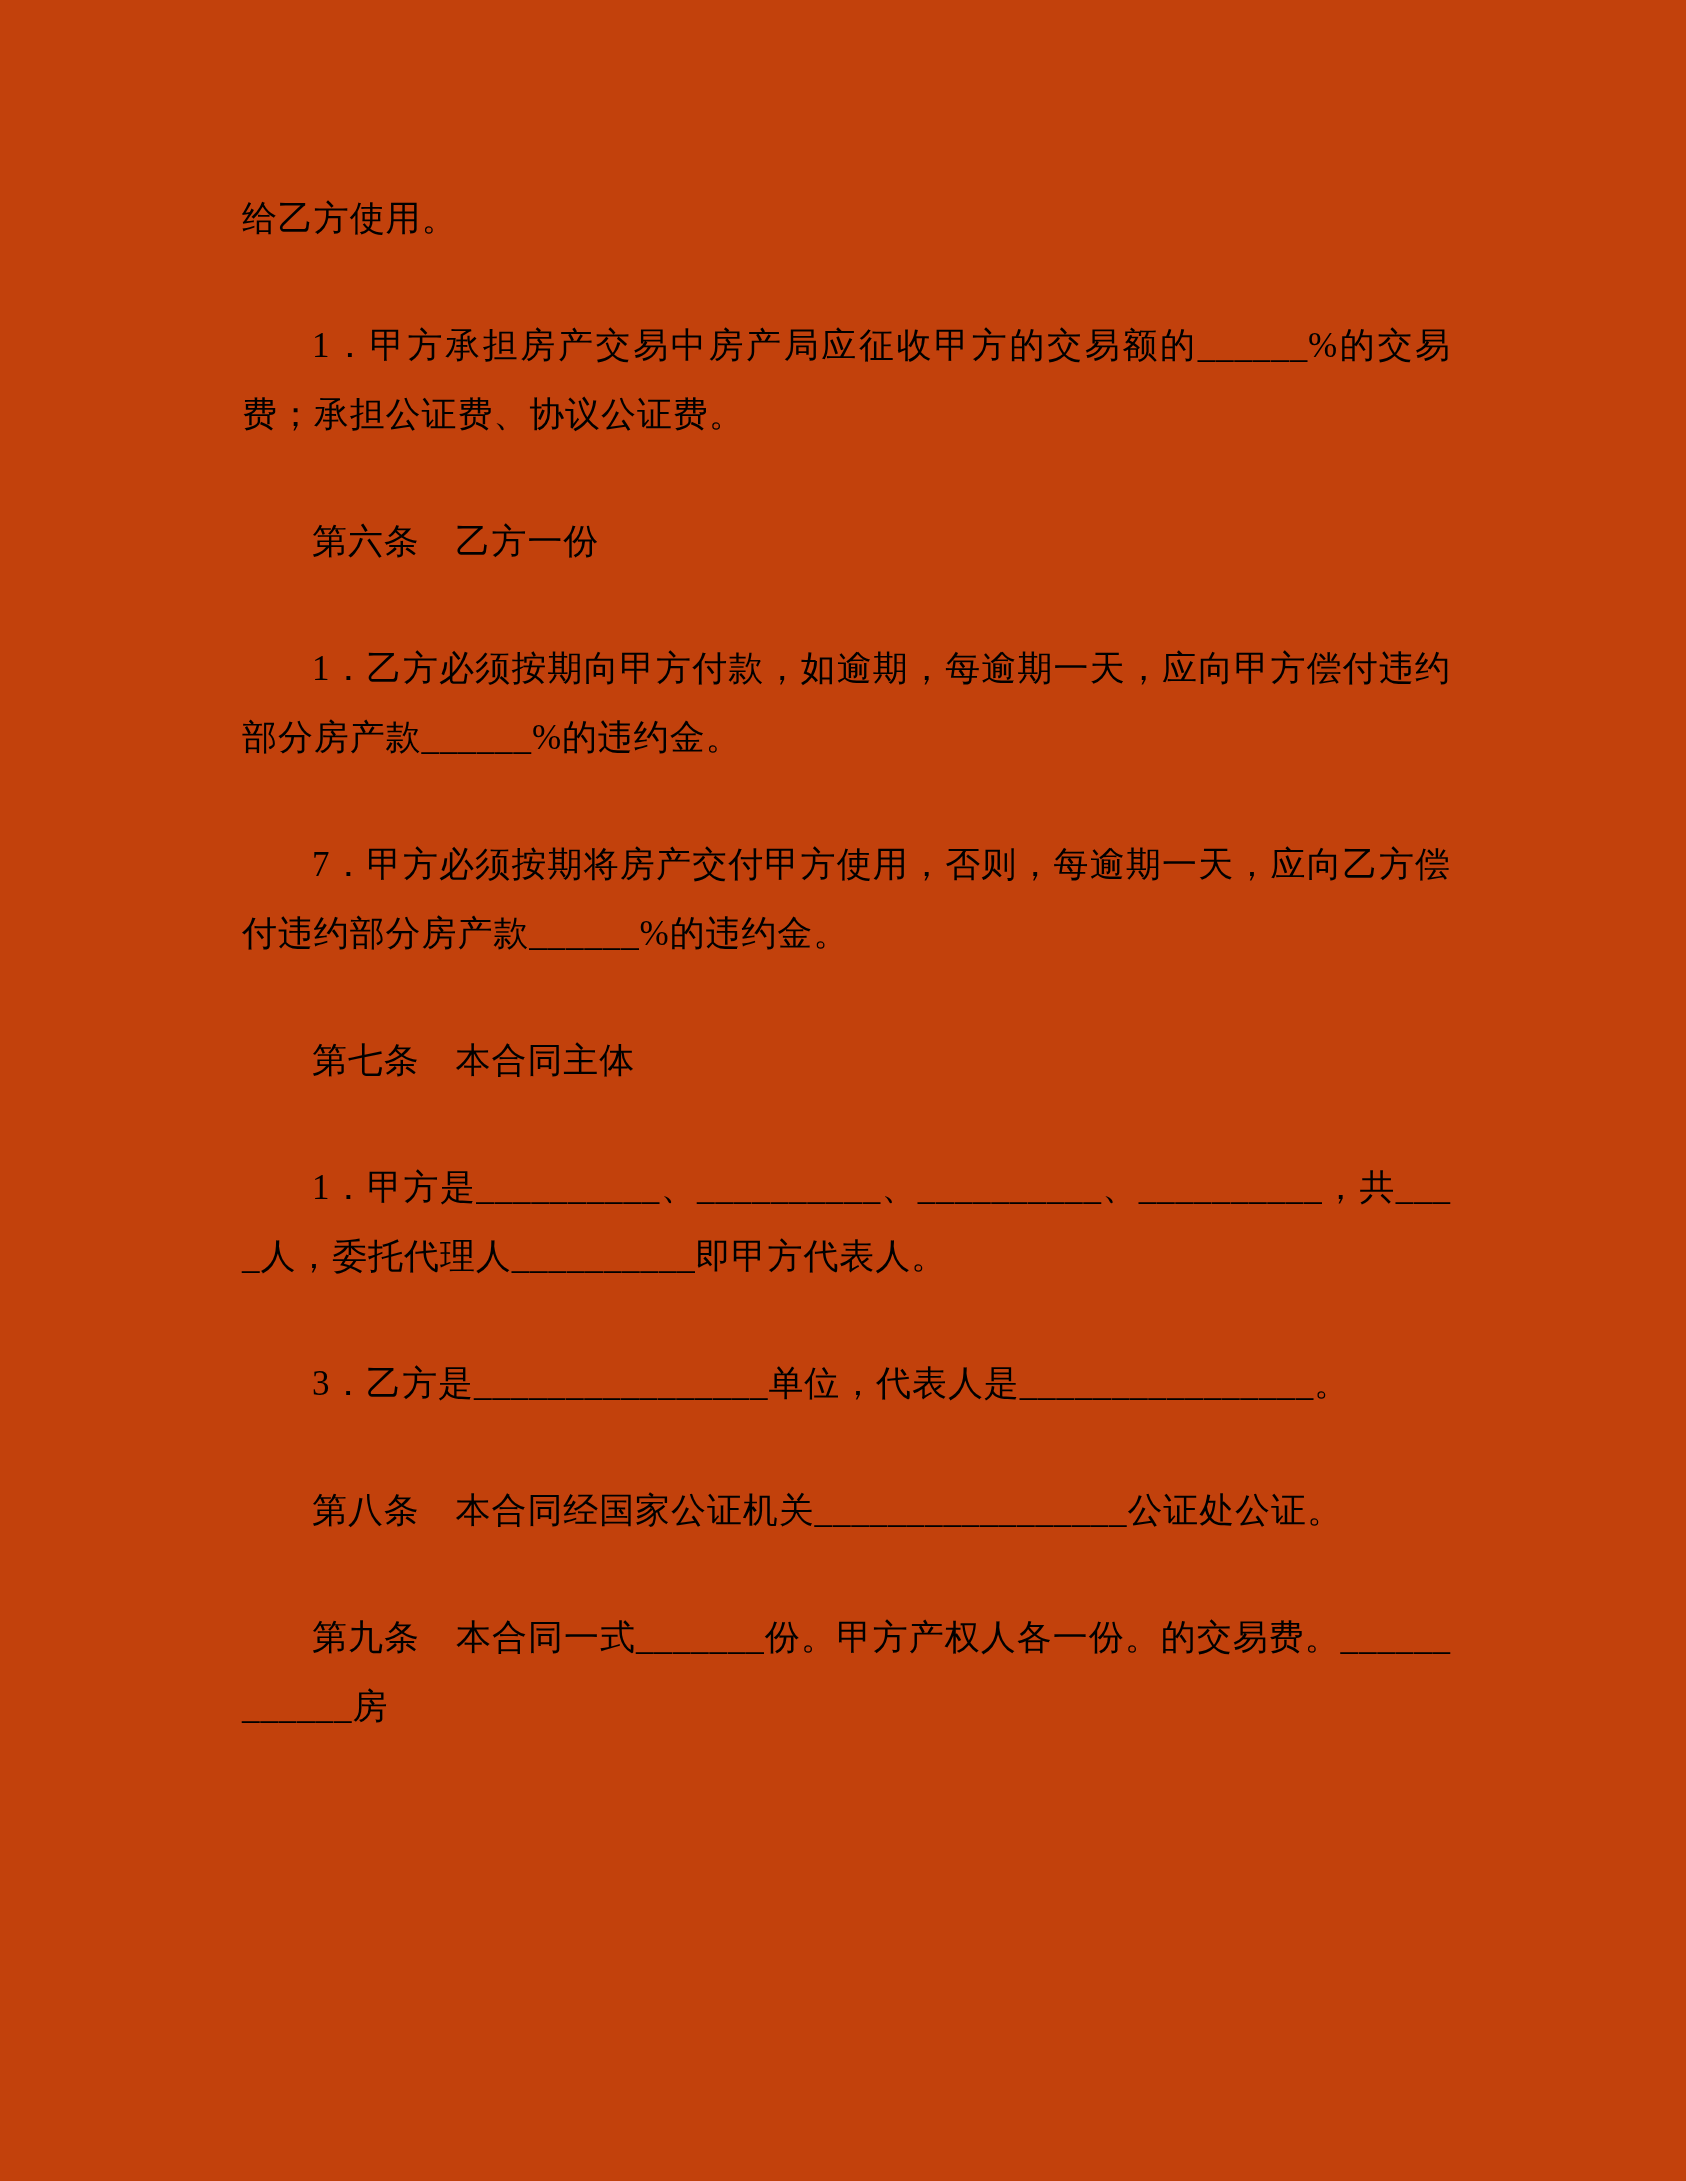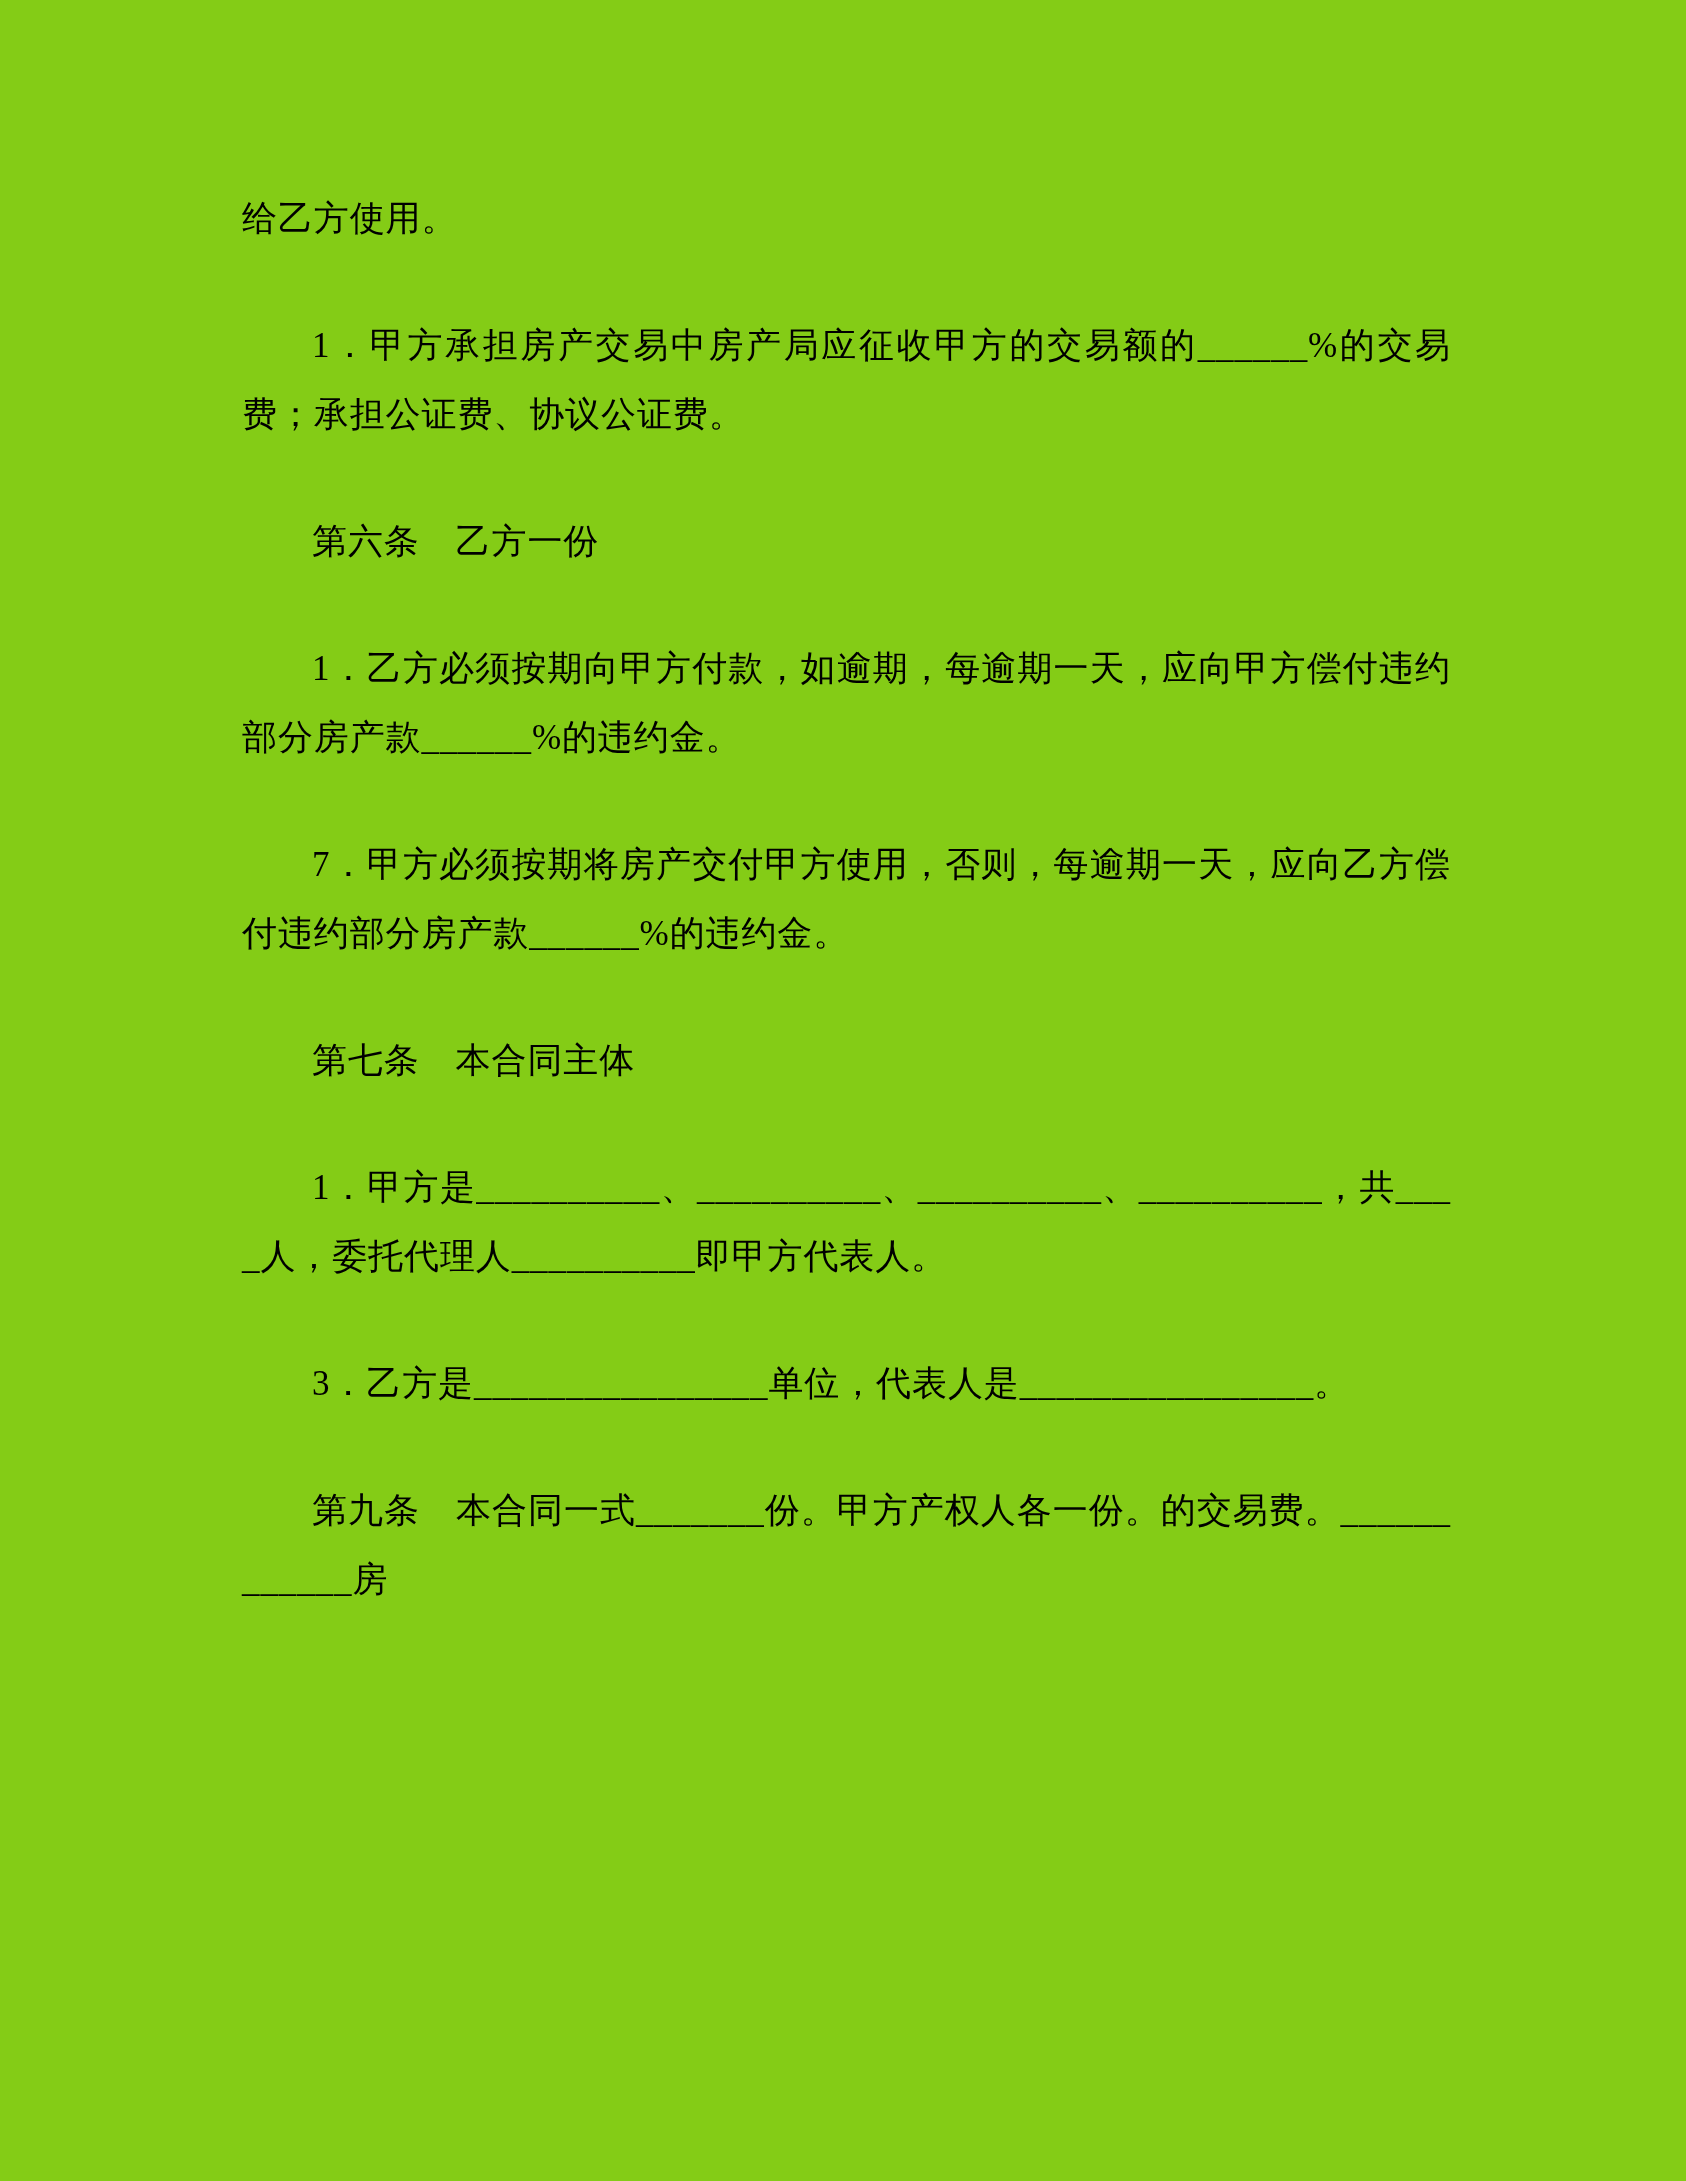--- a/index.html
+++ b/index.html
@@ -10,21 +10,21 @@
   body {
     width: 1686px;
     height: 2182px;
     overflow: hidden;
   }
   .page {
     box-sizing: border-box;
     width: 1686px;
     height: 2182px;
     padding: 184px 235px 0 242px;
-    background: #84cc16;
+    background: #c2410c;
     font-family: "Liberation Serif", "DejaVu Serif", serif;
     color: #000000;
   }
   .para {
     font-size: 35px;
     line-height: 69px;
     margin: 0 0 58px 0;
     text-align: justify;
     text-indent: 2em;
     letter-spacing: 0.9px;
@@ -43,15 +43,16 @@
 
 <div class="page">
   <p class="para continuation">给乙方使用。</p>
   <p class="para">1．甲方承担房产交易中房产局应征收甲方的交易额的______%的交易费；承担公证费、协议公证费。</p>
   <p class="para heading">第六条　乙方一份</p>
   <p class="para">1．乙方必须按期向甲方付款，如逾期，每逾期一天，应向甲方偿付违约部分房产款______%的违约金。</p>
   <p class="para">7．甲方必须按期将房产交付甲方使用，否则，每逾期一天，应向乙方偿付违约部分房产款______%的违约金。</p>
   <p class="para heading">第七条　本合同主体</p>
   <p class="para">1．甲方是__________、__________、__________、__________，共____人，委托代理人__________即甲方代表人。</p>
   <p class="para">3．乙方是________________单位，代表人是________________。</p>
+  <p class="para">第八条　本合同经国家公证机关_________________公证处公证。</p>
   <p class="para">第九条　本合同一式_______份。甲方产权人各一份。的交易费。____________房</p>
 </div>
 
 
 </body></html>

